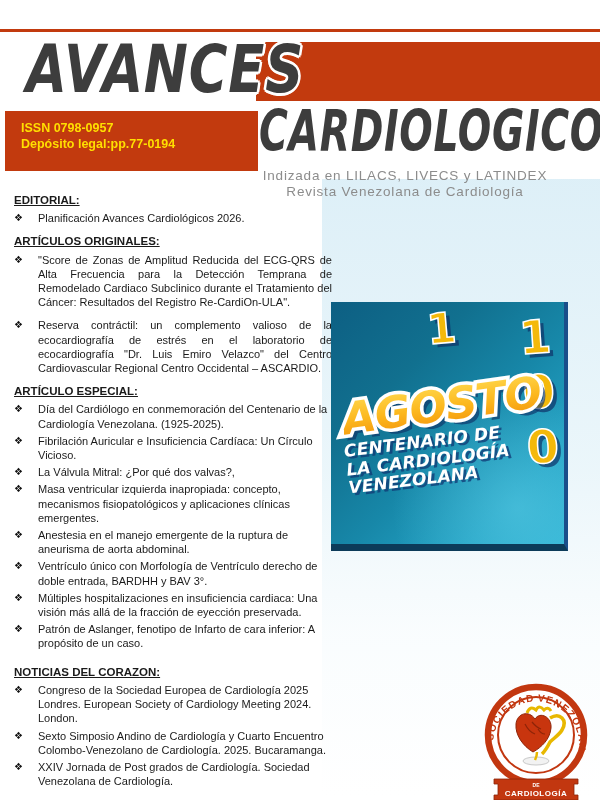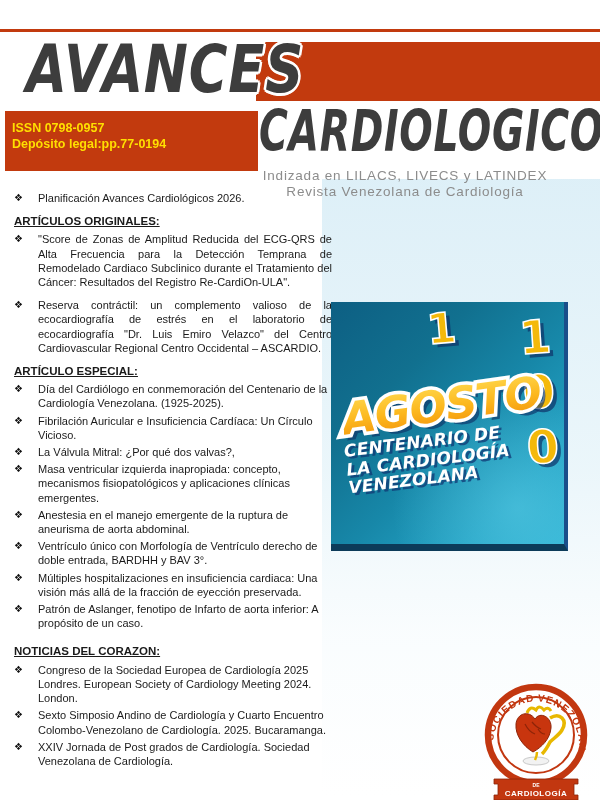--- a/index.html
+++ b/index.html
@@ -18,21 +18,21 @@
     transform:scaleX(0.80);transform-origin:left top;white-space:nowrap;
     text-shadow:-2px -2px 0 #fff,2px -2px 0 #fff,-2px 2px 0 #fff,2px 2px 0 #fff,-3px 0 0 #fff,3px 0 0 #fff,0 -3px 0 #fff,0 3px 0 #fff;
   }
   .title2{
     position:absolute;left:259px;top:68px;z-index:3;
     font-family:"DejaVu Sans", sans-serif;font-weight:bold;font-style:italic;
     font-size:57px;line-height:68px;color:#3d3d3d;letter-spacing:1px;
     transform:scaleX(0.69);transform-origin:left top;white-space:nowrap;
     text-shadow:-2px -2px 0 #fff,2px -2px 0 #fff,-2px 2px 0 #fff,2px 2px 0 #fff,-3px 0 0 #fff,3px 0 0 #fff,0 -3px 0 #fff,0 3px 0 #fff;
   }
-  .issn-block{position:absolute;left:12px;top:91px;z-index:4;color:#ffdf00;font-weight:bold;font-size:12.5px;line-height:16px;}
+  .issn-block{position:absolute;left:21px;top:91px;z-index:4;color:#ffdf00;font-weight:bold;font-size:12.5px;line-height:16px;}
   .subtitle{position:absolute;left:230px;top:139px;width:350px;text-align:center;color:#8c8c8c;font-size:13.5px;line-height:16px;letter-spacing:0.8px;z-index:2;}
   
   .tint{position:absolute;left:322px;top:150px;width:278px;height:650px;z-index:0;
     background:linear-gradient(180deg,rgba(188,224,240,0.50) 0%,rgba(205,233,244,0.40) 45%,rgba(230,244,250,0.22) 70%,rgba(255,255,255,0) 95%);}
   
   .toc{position:absolute;left:8px;top:162px;width:324px;z-index:1;color:#1a1a1a;font-size:11px;line-height:14.2px;}
   .toc-heading{font-weight:bold;text-decoration:underline;font-size:11.5px;margin:9px 0 4px 6px;}
   .toc-section:first-child .toc-heading{margin-top:2px;}
   .toc-item{display:flex;margin:0 0 3px 0;}
   .toc-item .bullet{flex:0 0 24px;padding-left:6px;font-size:10px;color:#111;}
@@ -83,20 +83,21 @@
 
   <div class="subtitle">
     <div>Indizada en LILACS, LIVECS y LATINDEX</div>
     <div>Revista Venezolana de Cardiología</div>
   </div>
 
   <div class="tint"></div>
 
   <div class="toc" id="toc">
       <div class="toc-section">
+        <div class="toc-heading">EDITORIAL:</div>
         <div class="toc-item">
           <span class="bullet">❖</span>
           <span class="item-text">Planificación Avances Cardiológicos 2026.</span>
         </div>
       </div>
       <div class="toc-section justify">
         <div class="toc-heading">ARTÍCULOS ORIGINALES:</div>
         <div class="toc-item">
           <span class="bullet">❖</span>
           <span class="item-text">"Score de Zonas de Amplitud Reducida del ECG-QRS de Alta Frecuencia para la Detección Temprana de Remodelado Cardiaco Subclinico durante el Tratamiento del Cáncer: Resultados del Registro Re-CardiOn-ULA".</span>
@@ -135,21 +136,21 @@
         <div class="toc-item">
           <span class="bullet">❖</span>
           <span class="item-text">Ventrículo único con Morfología de Ventrículo derecho de doble entrada, BARDHH y BAV 3°.</span>
         </div>
         <div class="toc-item">
           <span class="bullet">❖</span>
           <span class="item-text">Múltiples hospitalizaciones en insuficiencia cardiaca: Una visión más allá de la fracción de eyección preservada.</span>
         </div>
         <div class="toc-item">
           <span class="bullet">❖</span>
-          <span class="item-text">Patrón de Aslanger, fenotipo de Infarto de aorta inferior: A propósito de un caso.</span>
+          <span class="item-text">Patrón de Aslanger, fenotipo de Infarto de cara inferior: A propósito de un caso.</span>
         </div>
       </div>
       <div class="toc-section gap-big">
         <div class="toc-heading">NOTICIAS DEL CORAZON:</div>
         <div class="toc-item">
           <span class="bullet">❖</span>
           <span class="item-text">Congreso de la Sociedad Europea de Cardiología 2025 Londres. European Society of Cardiology Meeting 2024. London.</span>
         </div>
         <div class="toc-item">
           <span class="bullet">❖</span>

